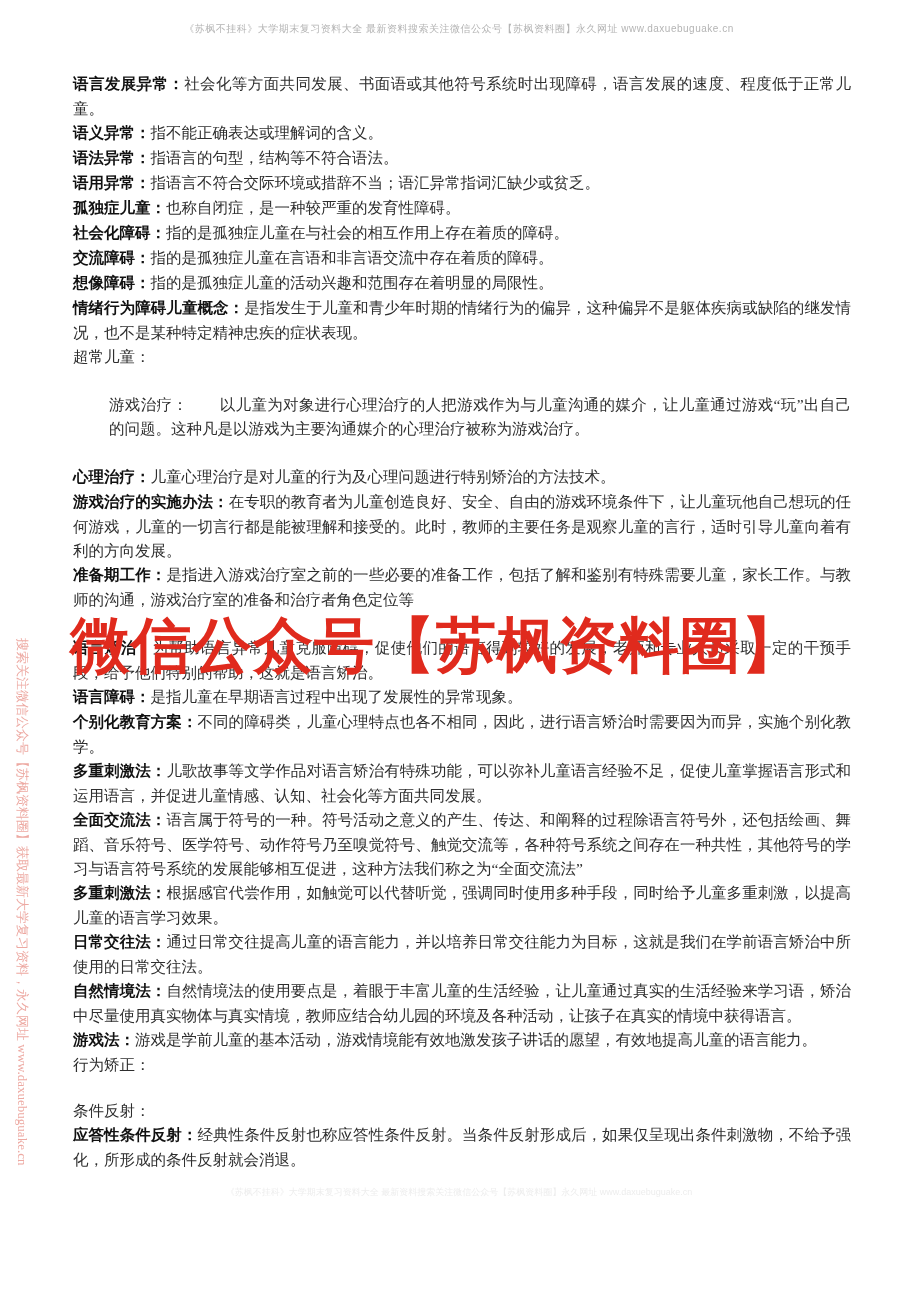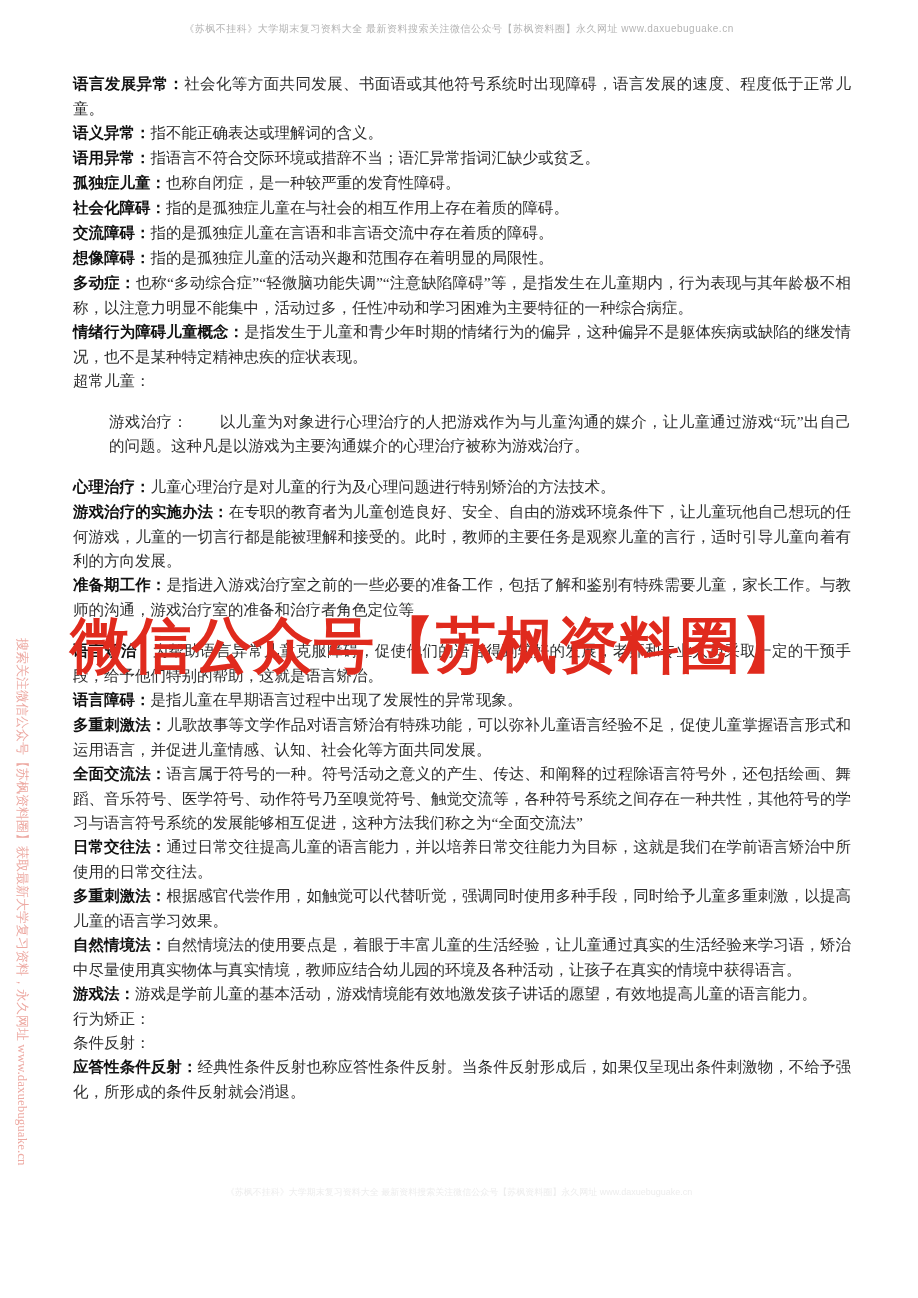--- a/index.html
+++ b/index.html
@@ -22,22 +22,22 @@
     text-align:center;
     font-size:9px;color:#ededed;
     font-family:"Liberation Sans",sans-serif;
   }
   .content{
     position:absolute;top:72px;left:73px;width:778px;
     font-size:15.5px;line-height:24px;color:#2e2e2e;
     text-align:justify;
   }
   .content p{margin:0;padding:0;}
-  .content p.gap-before{margin-top:17px;}
-  .content p.gap-small{margin-top:0;}
+  .content p.gap-before{margin-top:24px;}
+  .content p.gap-small{margin-top:22px;}
   .content p.indent{padding-left:36px;}
   .content .term{
     font-weight:bold;color:#111111;
     font-family:Liberation Mono, monospace;
   }
   .watermark-main{
     position:absolute;top:612px;left:70px;width:790px;
     font-size:60px;font-weight:bold;line-height:68px;
     font-family:"Liberation Serif",serif;
     white-space:nowrap;letter-spacing:1px;
@@ -53,38 +53,39 @@
   }
 </style>
 </head>
 <body>
 
 <div class="page-header">《苏枫不挂科》大学期末复习资料大全  最新资料搜索关注微信公众号【苏枫资料圈】永久网址 www.daxuebuguake.cn</div>
 
 <div class="content" id="content">
     <p><span class="term">语言发展异常：</span><span>社会化等方面共同发展、书面语或其他符号系统时出现障碍，语言发展的速度、程度低于正常儿童。</span></p>
     <p><span class="term">语义异常：</span><span>指不能正确表达或理解词的含义。</span></p>
+    <p><span class="term">语法异常：</span><span>指语言的句型，结构等不符合语法。</span></p>
     <p><span class="term">语用异常：</span><span>指语言不符合交际环境或措辞不当；语汇异常指词汇缺少或贫乏。</span></p>
     <p><span class="term">孤独症儿童：</span><span>也称自闭症，是一种较严重的发育性障碍。</span></p>
     <p><span class="term">社会化障碍：</span><span>指的是孤独症儿童在与社会的相互作用上存在着质的障碍。</span></p>
     <p><span class="term">交流障碍：</span><span>指的是孤独症儿童在言语和非言语交流中存在着质的障碍。</span></p>
     <p><span class="term">想像障碍：</span><span>指的是孤独症儿童的活动兴趣和范围存在着明显的局限性。</span></p>
-    <p><span class="term">多动症：</span><span>也称“多动综合症”“轻微脑功能失调”“注意缺陷障碍”等，是指发生在儿童期内，行为表现与其年龄极不相称，以注意力明显不能集中，活动过多，任性冲动和学习困难为主要特征的一种综合病症。</span></p>
     <p><span class="term">情绪行为障碍儿童概念：</span><span>是指发生于儿童和青少年时期的情绪行为的偏异，这种偏异不是躯体疾病或缺陷的继发情况，也不是某种特定精神忠疾的症状表现。</span></p>
     <p><span>超常儿童：</span></p>
     <p class="indent gap-before"><span>游戏治疗：　　以儿童为对象进行心理治疗的人把游戏作为与儿童沟通的媒介，让儿童通过游戏“玩”出自己的问题。这种凡是以游戏为主要沟通媒介的心理治疗被称为游戏治疗。</span></p>
     <p class="gap-before"><span class="term">心理治疗：</span><span>儿童心理治疗是对儿童的行为及心理问题进行特别矫治的方法技术。</span></p>
     <p><span class="term">游戏治疗的实施办法：</span><span>在专职的教育者为儿童创造良好、安全、自由的游戏环境条件下，让儿童玩他自己想玩的任何游戏，儿童的一切言行都是能被理解和接受的。此时，教师的主要任务是观察儿童的言行，适时引导儿童向着有利的方向发展。</span></p>
     <p><span class="term">准备期工作：</span><span>是指进入游戏治疗室之前的一些必要的准备工作，包括了解和鉴别有特殊需要儿童，家长工作。与教师的沟通，游戏治疗室的准备和治疗者角色定位等</span></p>
     <p class="gap-before"><span class="term">语言矫治：</span><span>为帮助语言异常儿童克服障碍，促使他们的语言得到较好的发展，老师和专业人员采取一定的干预手段，给予他们特别的帮助，这就是语言矫治。</span></p>
     <p><span class="term">语言障碍：</span><span>是指儿童在早期语言过程中出现了发展性的异常现象。</span></p>
+    <p><span class="term">个别化教育方案：</span><span>不同的障碍类，儿童心理特点也各不相同，因此，进行语言矫治时需要因为而异，实施个别化教学。</span></p>
     <p><span class="term">多重刺激法：</span><span>儿歌故事等文学作品对语言矫治有特殊功能，可以弥补儿童语言经验不足，促使儿童掌握语言形式和运用语言，并促进儿童情感、认知、社会化等方面共同发展。</span></p>
     <p><span class="term">全面交流法：</span><span>语言属于符号的一种。符号活动之意义的产生、传达、和阐释的过程除语言符号外，还包括绘画、舞蹈、音乐符号、医学符号、动作符号乃至嗅觉符号、触觉交流等，各种符号系统之间存在一种共性，其他符号的学习与语言符号系统的发展能够相互促进，这种方法我们称之为“全面交流法”</span></p>
+    <p><span class="term">多重刺激法：</span><span>根据感官代尝作用，如触觉可以代替听觉，强调同时使用多种手段，同时给予儿童多重刺激，以提高儿童的语言学习效果。</span></p>
     <p><span class="term">日常交往法：</span><span>通过日常交往提高儿童的语言能力，并以培养日常交往能力为目标，这就是我们在学前语言矫治中所使用的日常交往法。</span></p>
-    <p><span class="term">多重刺激法：</span><span>根据感官代尝作用，如触觉可以代替听觉，强调同时使用多种手段，同时给予儿童多重刺激，以提高儿童的语言学习效果。</span></p>
     <p><span class="term">自然情境法：</span><span>自然情境法的使用要点是，着眼于丰富儿童的生活经验，让儿童通过真实的生活经验来学习语，矫治中尽量使用真实物体与真实情境，教师应结合幼儿园的环境及各种活动，让孩子在真实的情境中获得语言。</span></p>
     <p><span class="term">游戏法：</span><span>游戏是学前儿童的基本活动，游戏情境能有效地激发孩子讲话的愿望，有效地提高儿童的语言能力。</span></p>
     <p><span>行为矫正：</span></p>
     <p class="gap-small"><span>条件反射：</span></p>
     <p><span class="term">应答性条件反射：</span><span>经典性条件反射也称应答性条件反射。当条件反射形成后，如果仅呈现出条件刺激物，不给予强化，所形成的条件反射就会消退。</span></p>
   </div>
 
 <div class="watermark-side" style="color: rgb(237, 169, 162);">搜索关注微信公众号【苏枫资料圈】获取最新大学复习资料，永久网址 www.daxuebuguake.cn</div>
 
 <div class="watermark-main" style="color: rgb(224, 42, 29);">微信公众号【苏枫资料圈】</div>

